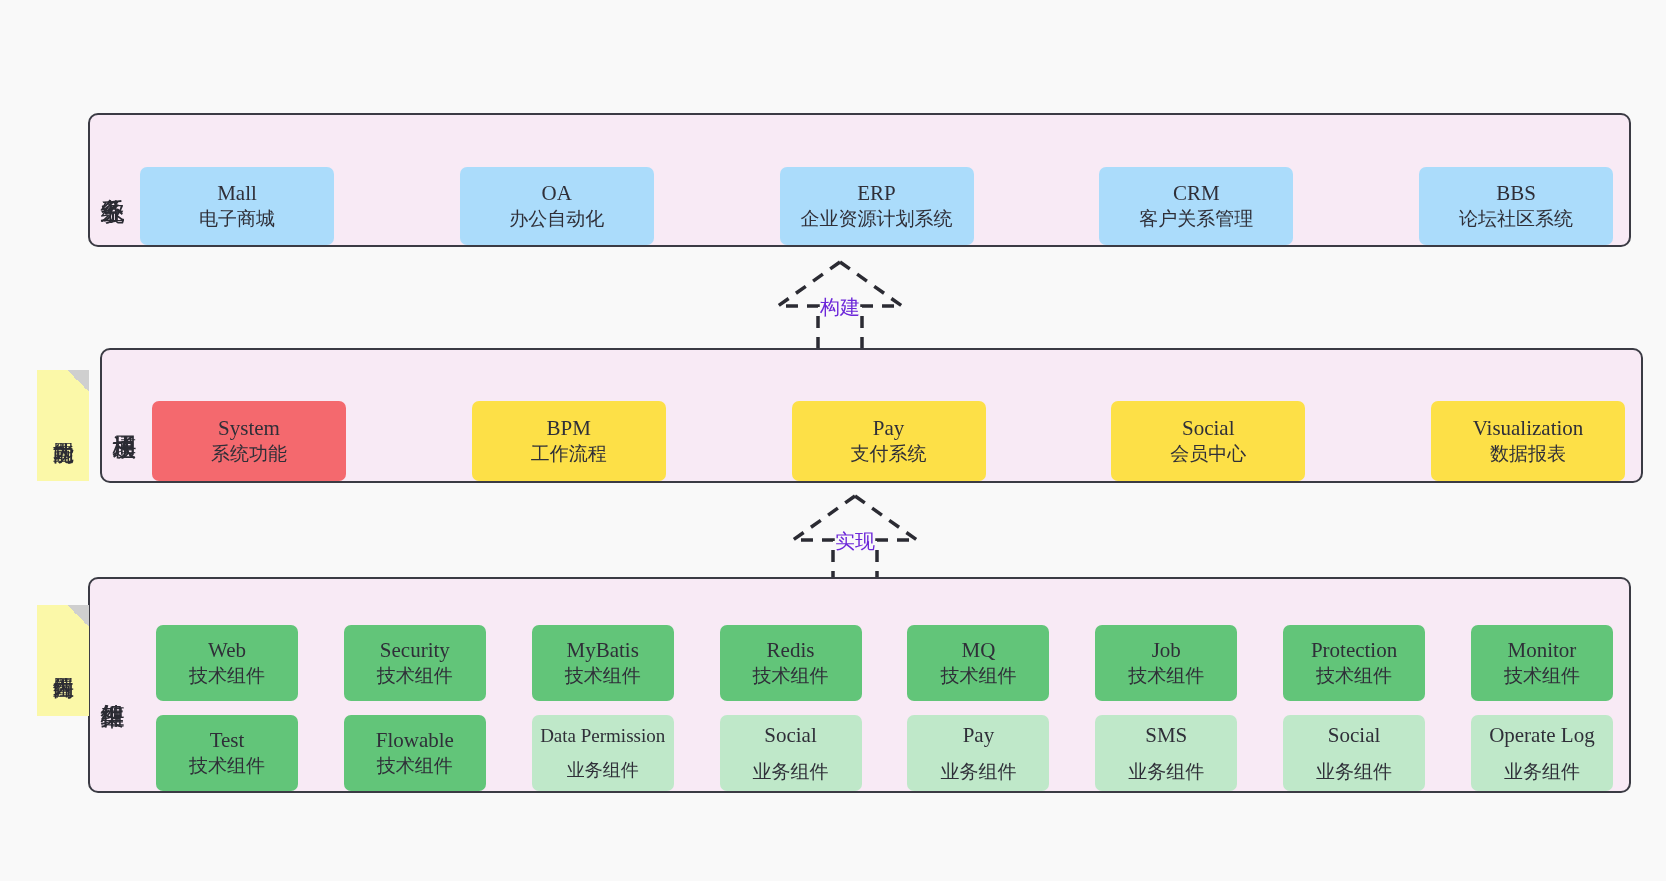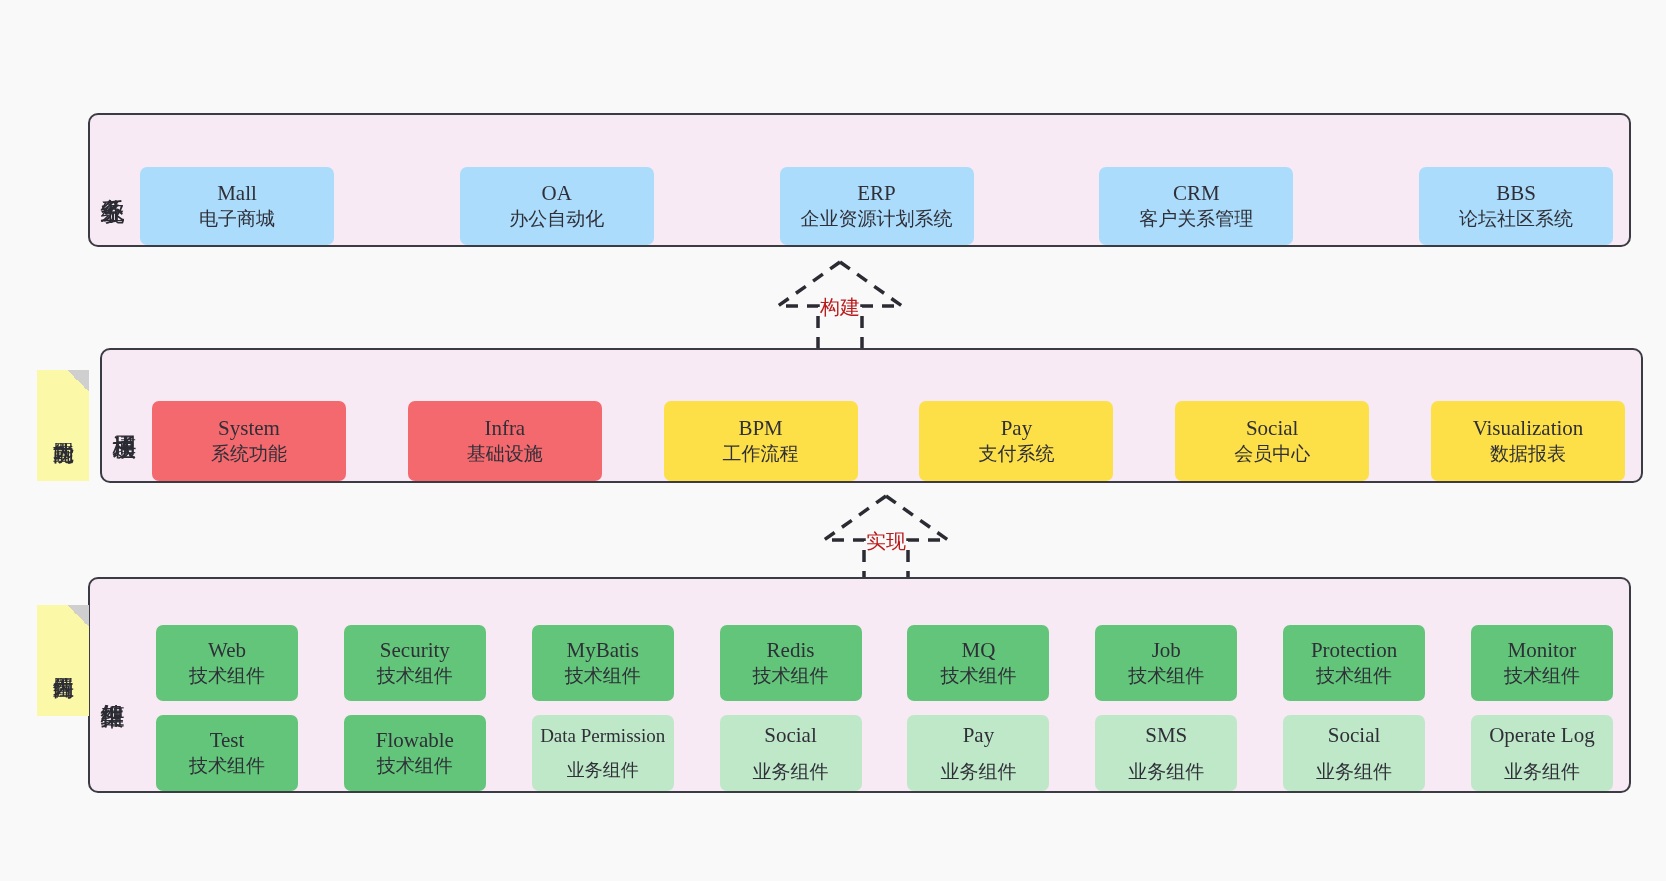--- a/index.html
+++ b/index.html
@@ -130,27 +130,27 @@
     position: absolute;
     width: 160px; height: 96px;
   }
   .uml-arrow svg { display: block; }
   .uml-arrow .arrow-label {
     position: absolute;
     left: 50%;
     top: 38px;
     transform: translateX(-50%);
     font-size: 20px;
-    color: #b91c1c;
+    color: #6d28d9;
     background: transparent;
     white-space: nowrap;
     font-family: Liberation Serif, serif;
   }
   #arrow-build  { left: 760px; top: 256px; }
-  #arrow-implement { left: 806px; top: 490px; }
+  #arrow-implement { left: 775px; top: 490px; }
 </style>
 </head>
 <body>
 
 <div id="canvas">
 
   <div class="layer" id="layer-business">
     <div class="layer-title">业务系统</div>
     <div class="layer-body">
       <div class="row">
@@ -193,24 +193,20 @@
   </div>
 
   <div class="layer" id="layer-modules">
     <div class="layer-title">通用模块</div>
     <div class="layer-body">
       <div class="row">
         <div class="card accent">
           <span class="t1">System</span>
           <span class="t2">系统功能</span>
         </div>
-        <div class="card accent">
-          <span class="t1">Infra</span>
-          <span class="t2">基础设施</span>
-        </div>
         <div class="card muted">
           <span class="t1">BPM</span>
           <span class="t2">工作流程</span>
         </div>
         <div class="card muted">
           <span class="t1">Pay</span>
           <span class="t2">支付系统</span>
         </div>
         <div class="card muted">
           <span class="t1">Social</span>

